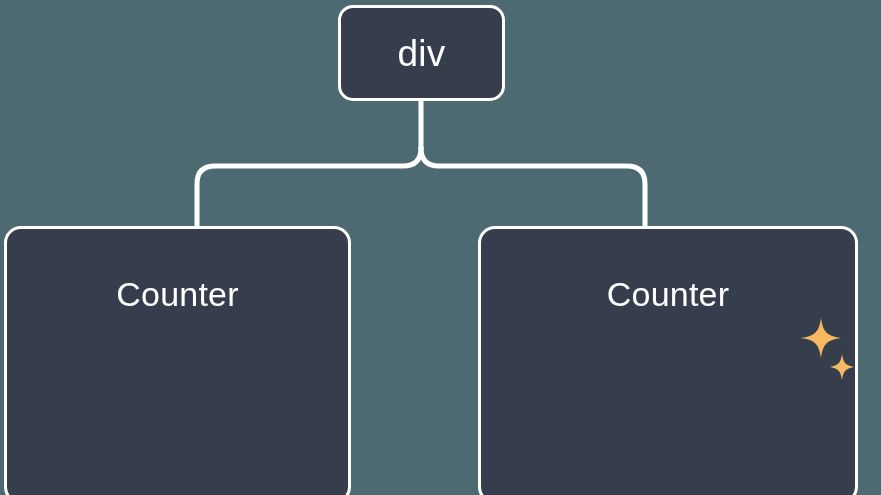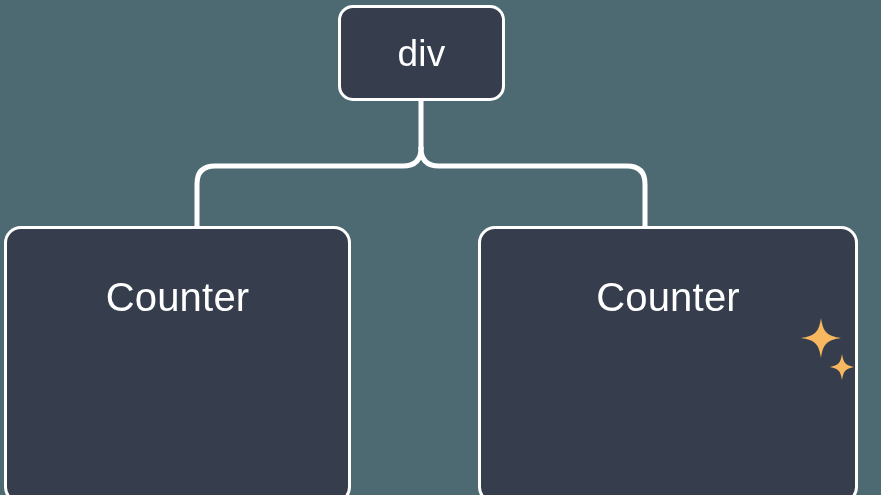--- a/index.html
+++ b/index.html
@@ -61,21 +61,21 @@
     border-radius: 17px;
     display: flex;
     flex-direction: column;
     align-items: center;
   }
   .node-child-left  { left: 4px;   width: 347px; }
   .node-child-right { left: 478px; width: 380px; }
 
   .child-title {
     color: #ffffff;
-    font-size: 40px;
+    font-size: 34px;
     font-weight: 300;
     letter-spacing: 0.2px;
     margin-top: 48px;
     line-height: 1;
   }
 
   
   .pill-wrap {
     position: absolute;
     display: flex;

